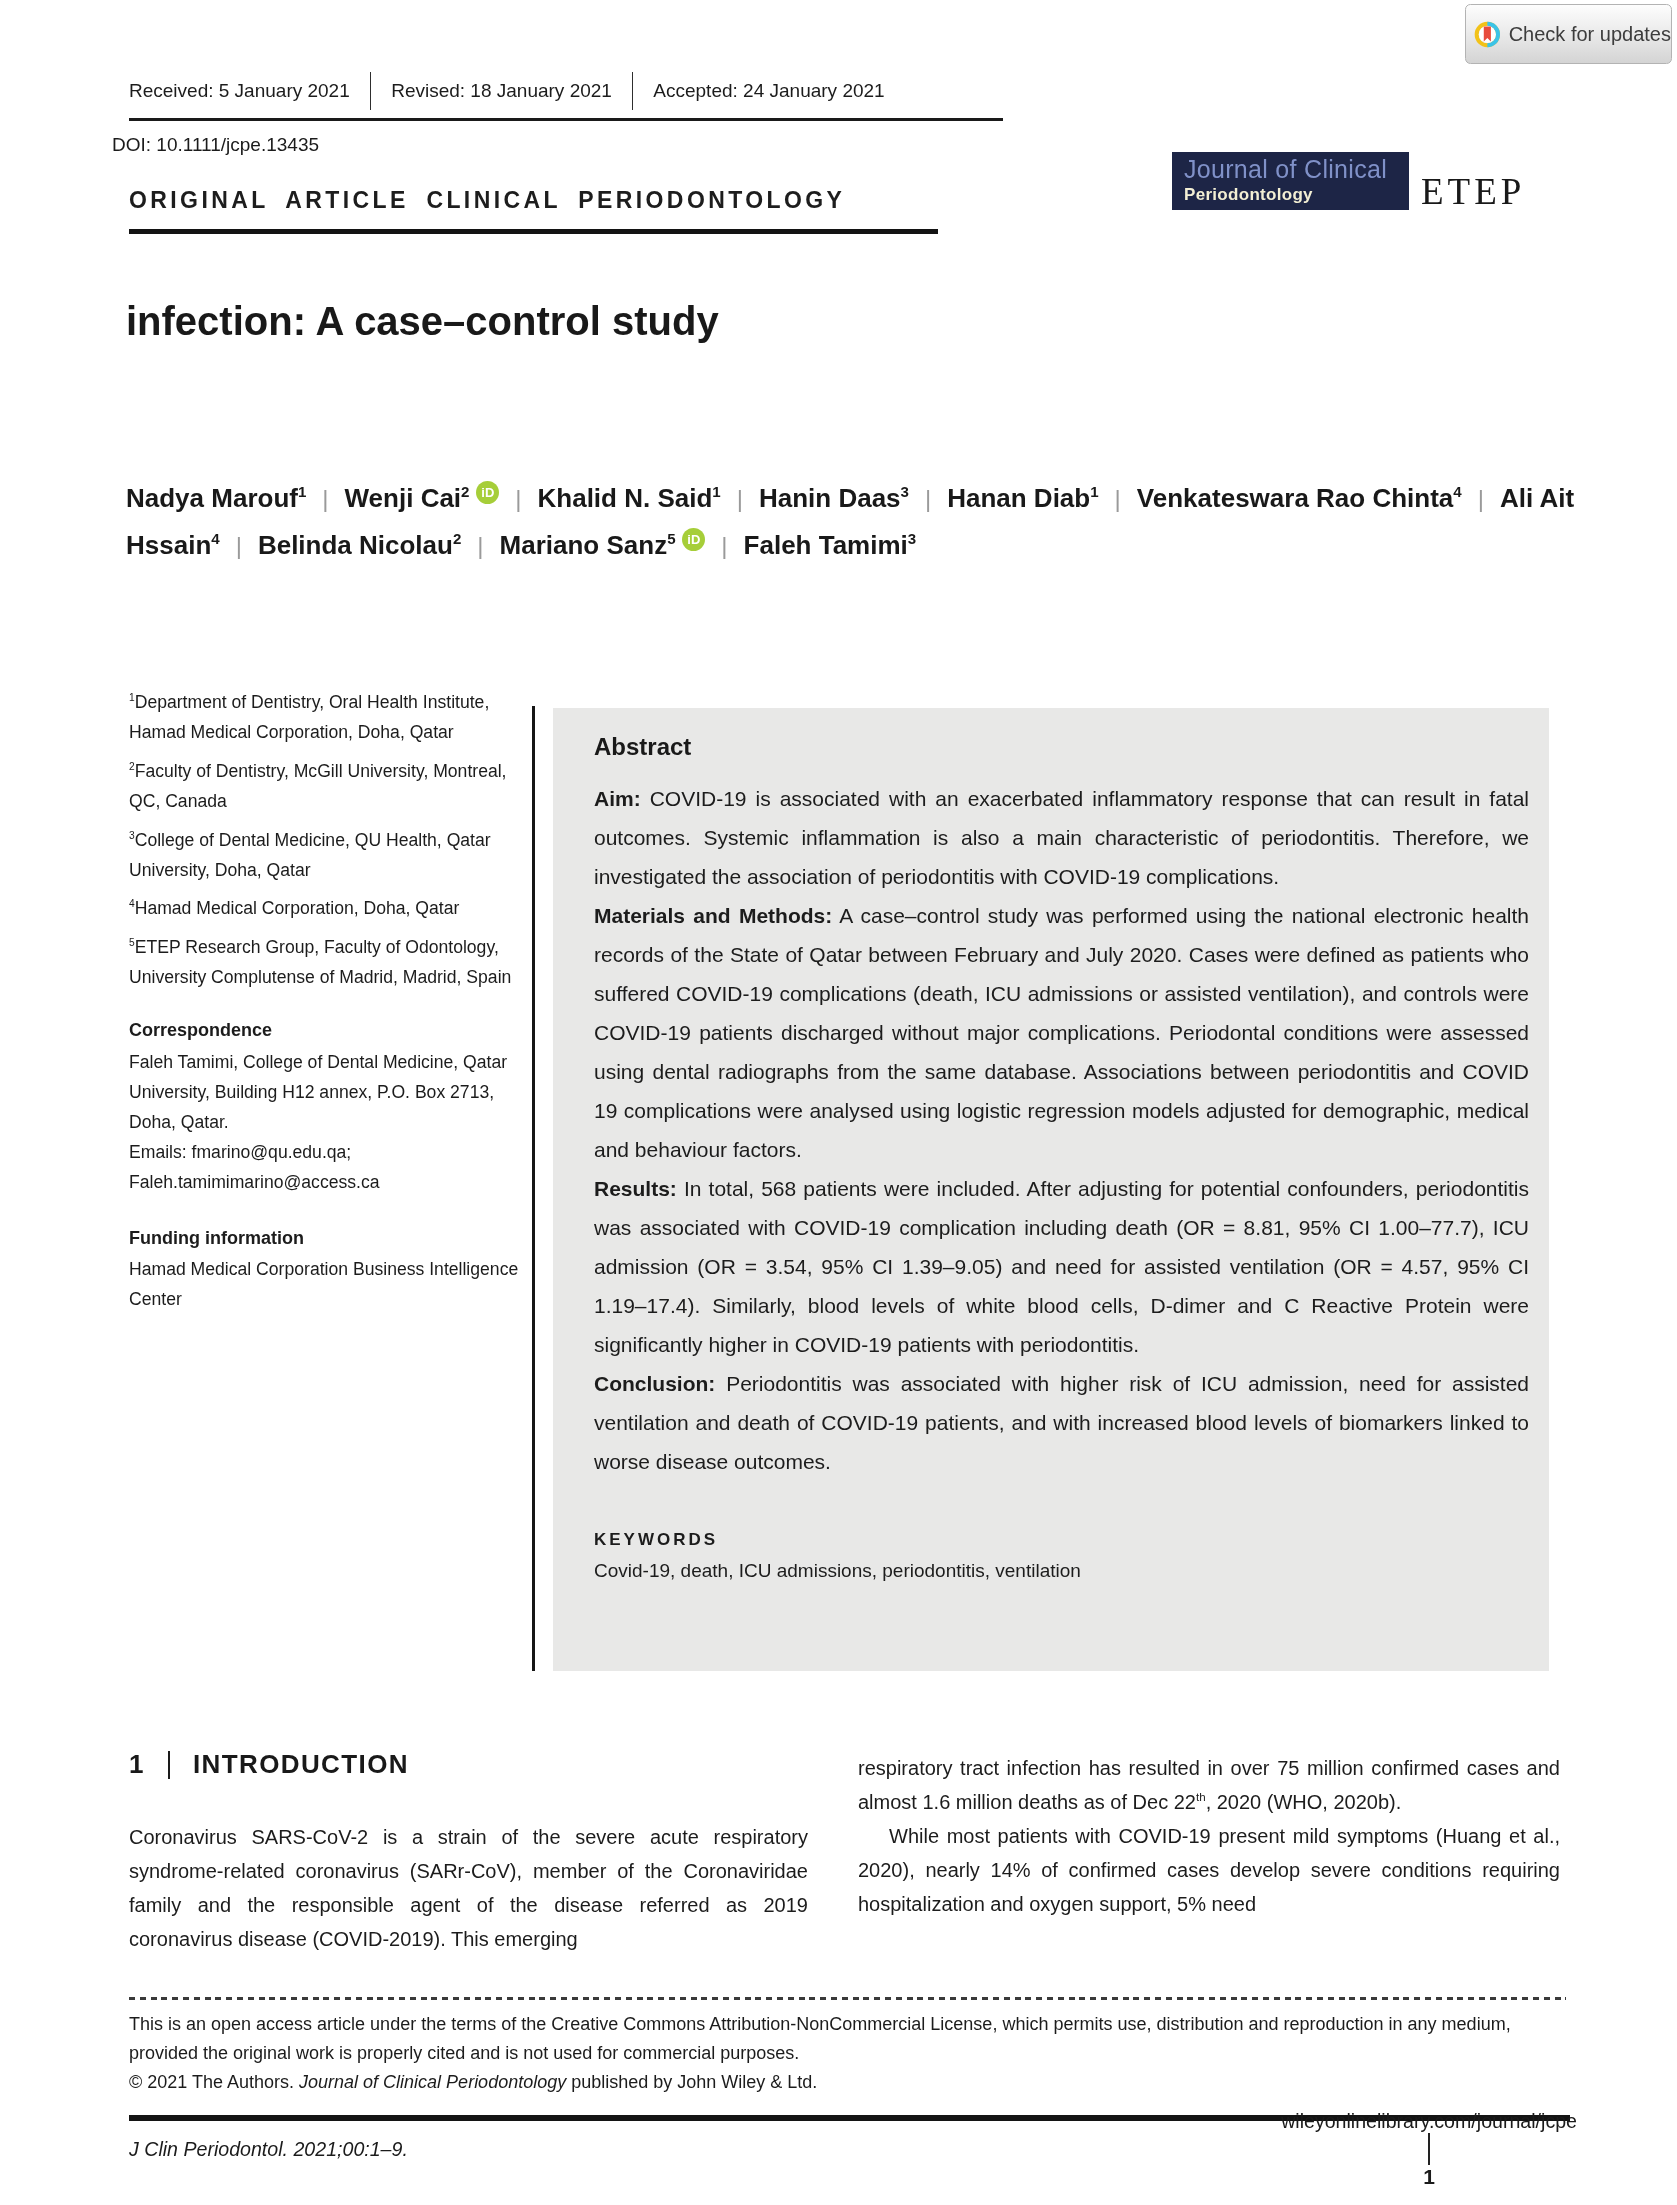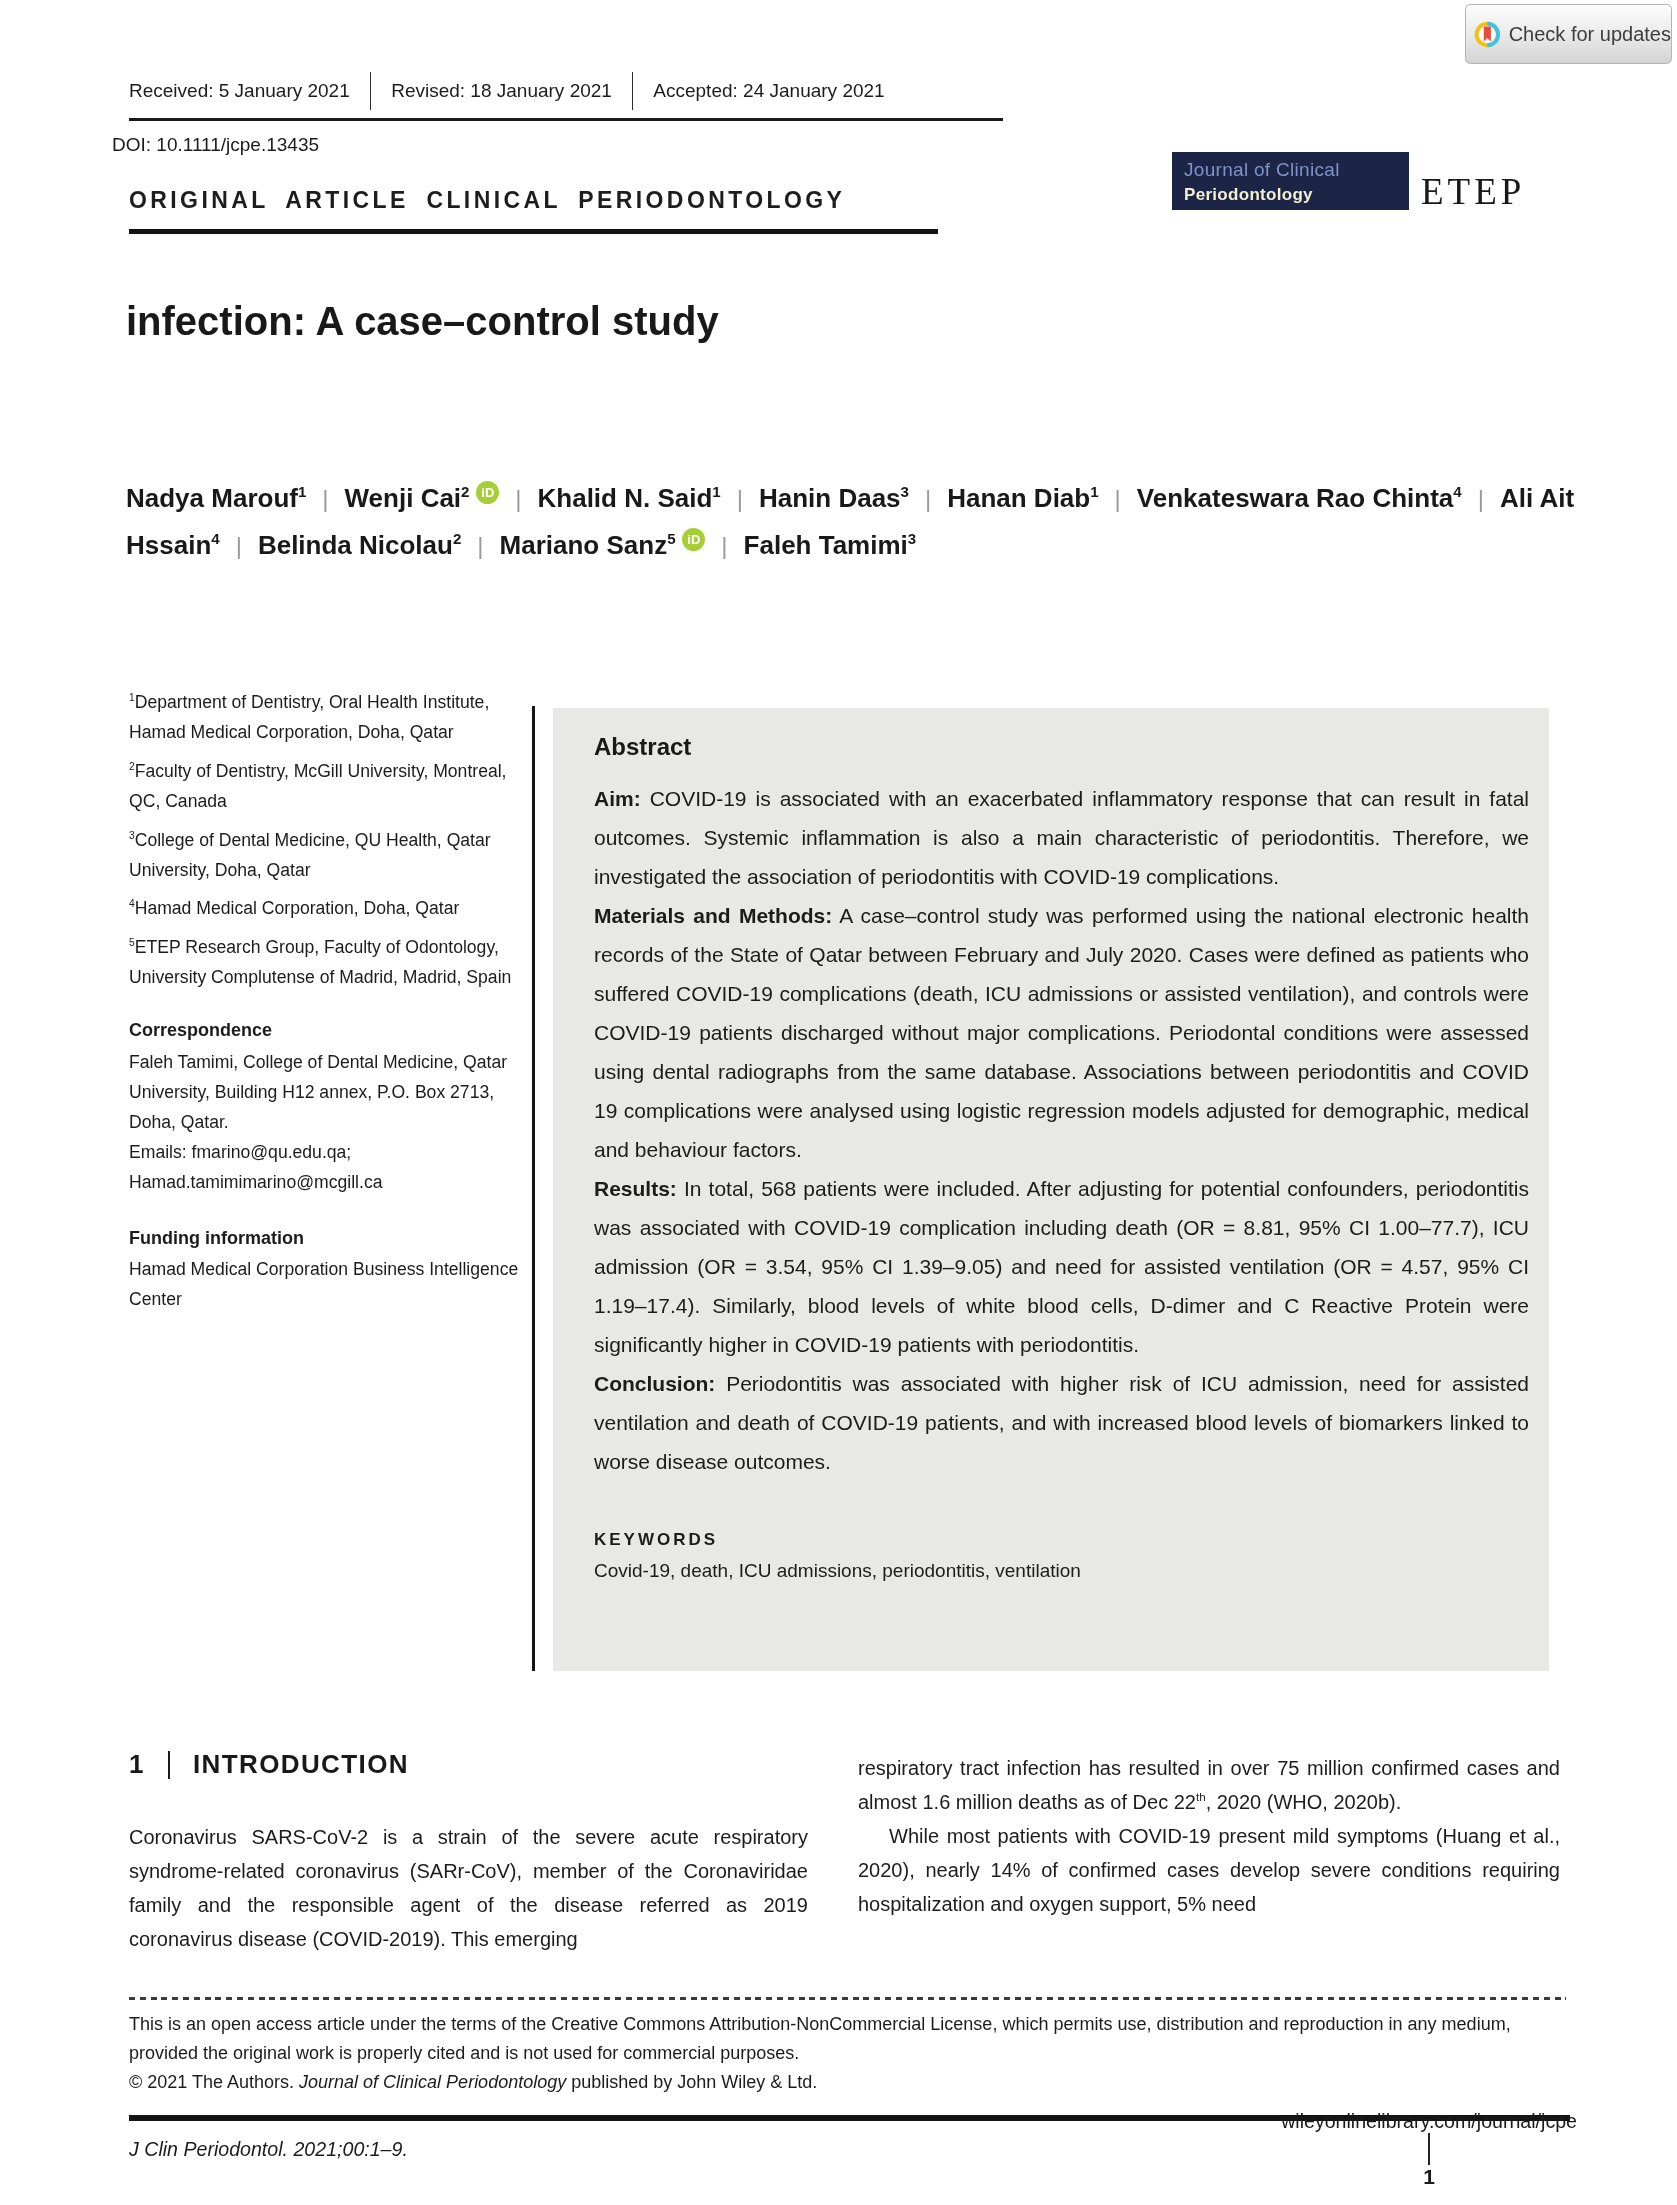--- a/index.html
+++ b/index.html
@@ -22,21 +22,21 @@
     background:linear-gradient(180deg,#fdfdfd 0%,#ececec 45%,#d4d4d4 100%);
     display:flex;align-items:center;box-sizing:border-box;padding-left:8px;}
   .badge-label{font-size:20px;color:#3d3d3d;margin-left:8px;white-space:nowrap;}
 
   
   .category{left:129px;top:187px;font-size:23px;font-weight:bold;letter-spacing:3.4px;word-spacing:8px;color:#1d1d1d;}
   .category-rule{left:129px;top:229px;width:809px;height:5.4px;background:#131313;}
 
   
   .logo{left:1172px;top:152px;width:237px;height:58px;background:#1d2546;box-sizing:border-box;padding:6px 0 0 12px;}
-  .logo-l1{font-size:19px;color:#8091c8;line-height:23px;letter-spacing:0.3px;}
+  .logo-l1{font-size:25px;color:#8091c8;line-height:23px;letter-spacing:0.3px;}
   .logo-l2{font-size:17px;font-weight:bold;color:#f3efd4;line-height:28px;letter-spacing:0.3px;}
   .wiley{left:1421px;top:170px;font-family:"Liberation Serif",serif;font-size:37px;letter-spacing:4px;color:#191919;}
 
   
   .title{left:126px;top:288px;width:1495px;font-size:40px;font-weight:bold;line-height:66px;color:#191919;}
   .authors{left:126px;top:475px;width:1488px;font-size:26px;font-weight:bold;line-height:47px;color:#191919;}
   .author-sep{color:#9a9a9a;font-weight:normal;font-size:24px;margin:0 16px;}
   .orcid{display:inline-block;width:23px;height:23px;border-radius:50%;background:#a6ce39;color:#fff;
     font-size:13px;font-weight:bold;text-align:center;line-height:23px;vertical-align:super;margin-left:6.8px;}
 
@@ -118,21 +118,21 @@
 <div class="abs sidebar">
   <div id="affiliations">
       <div class="affil"><sup>1</sup>Department of Dentistry, Oral Health Institute, Hamad Medical Corporation, Doha, Qatar</div>
       <div class="affil"><sup>2</sup>Faculty of Dentistry, McGill University, Montreal, QC, Canada</div>
       <div class="affil"><sup>3</sup>College of Dental Medicine, QU Health, Qatar University, Doha, Qatar</div>
       <div class="affil"><sup>4</sup>Hamad Medical Corporation, Doha, Qatar</div>
       <div class="affil"><sup>5</sup>ETEP Research Group, Faculty of Odontology, University Complutense of Madrid, Madrid, Spain</div>
     </div>
   <div class="sb-heading first-gap">Correspondence</div>
   <div>Faleh Tamimi, College of Dental Medicine, Qatar University, Building H12 annex, P.O. Box 2713, Doha, Qatar.</div>
-  <div>Emails: fmarino@qu.edu.qa; Hamad.tamimimarino@mcgill.ca</div>
+  <div>Emails: fmarino@qu.edu.qa; Faleh.tamimimarino@access.ca</div>
   <div class="sb-heading">Funding information</div>
   <div>Hamad Medical Corporation Business Intelligence Center</div>
 </div>
 
 <div class="abs divider-v"></div>
 
 <div class="abs abstract-box">
   <div class="abstract-h">Abstract</div>
   <div id="abstract-sections">
       <p><b>Aim:</b> COVID-19 is associated with an exacerbated inflammatory response that can result in fatal outcomes. Systemic inflammation is also a main characteristic of periodontitis. Therefore, we investigated the association of periodontitis with COVID-19 complications.</p>

